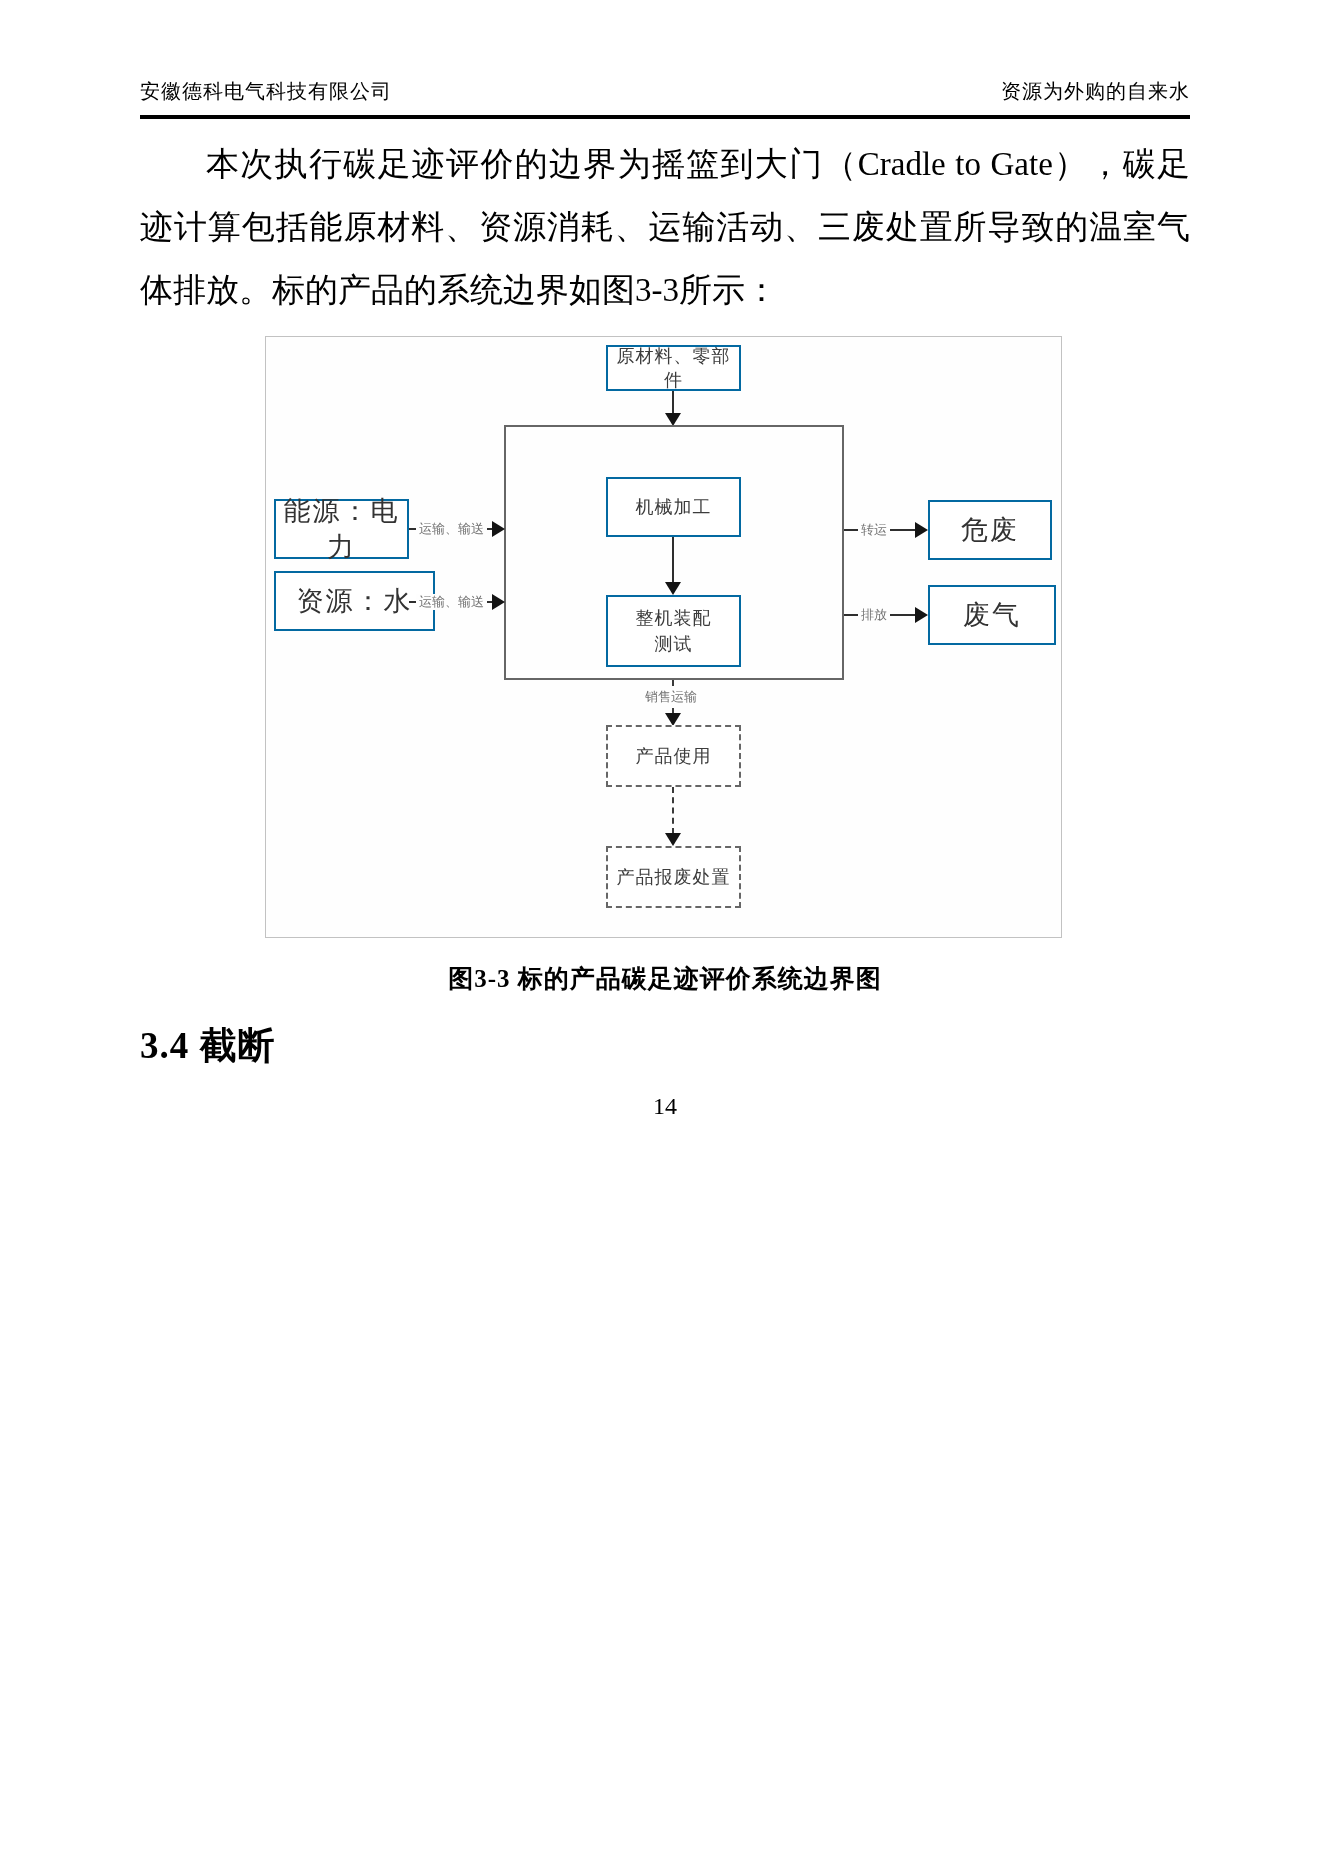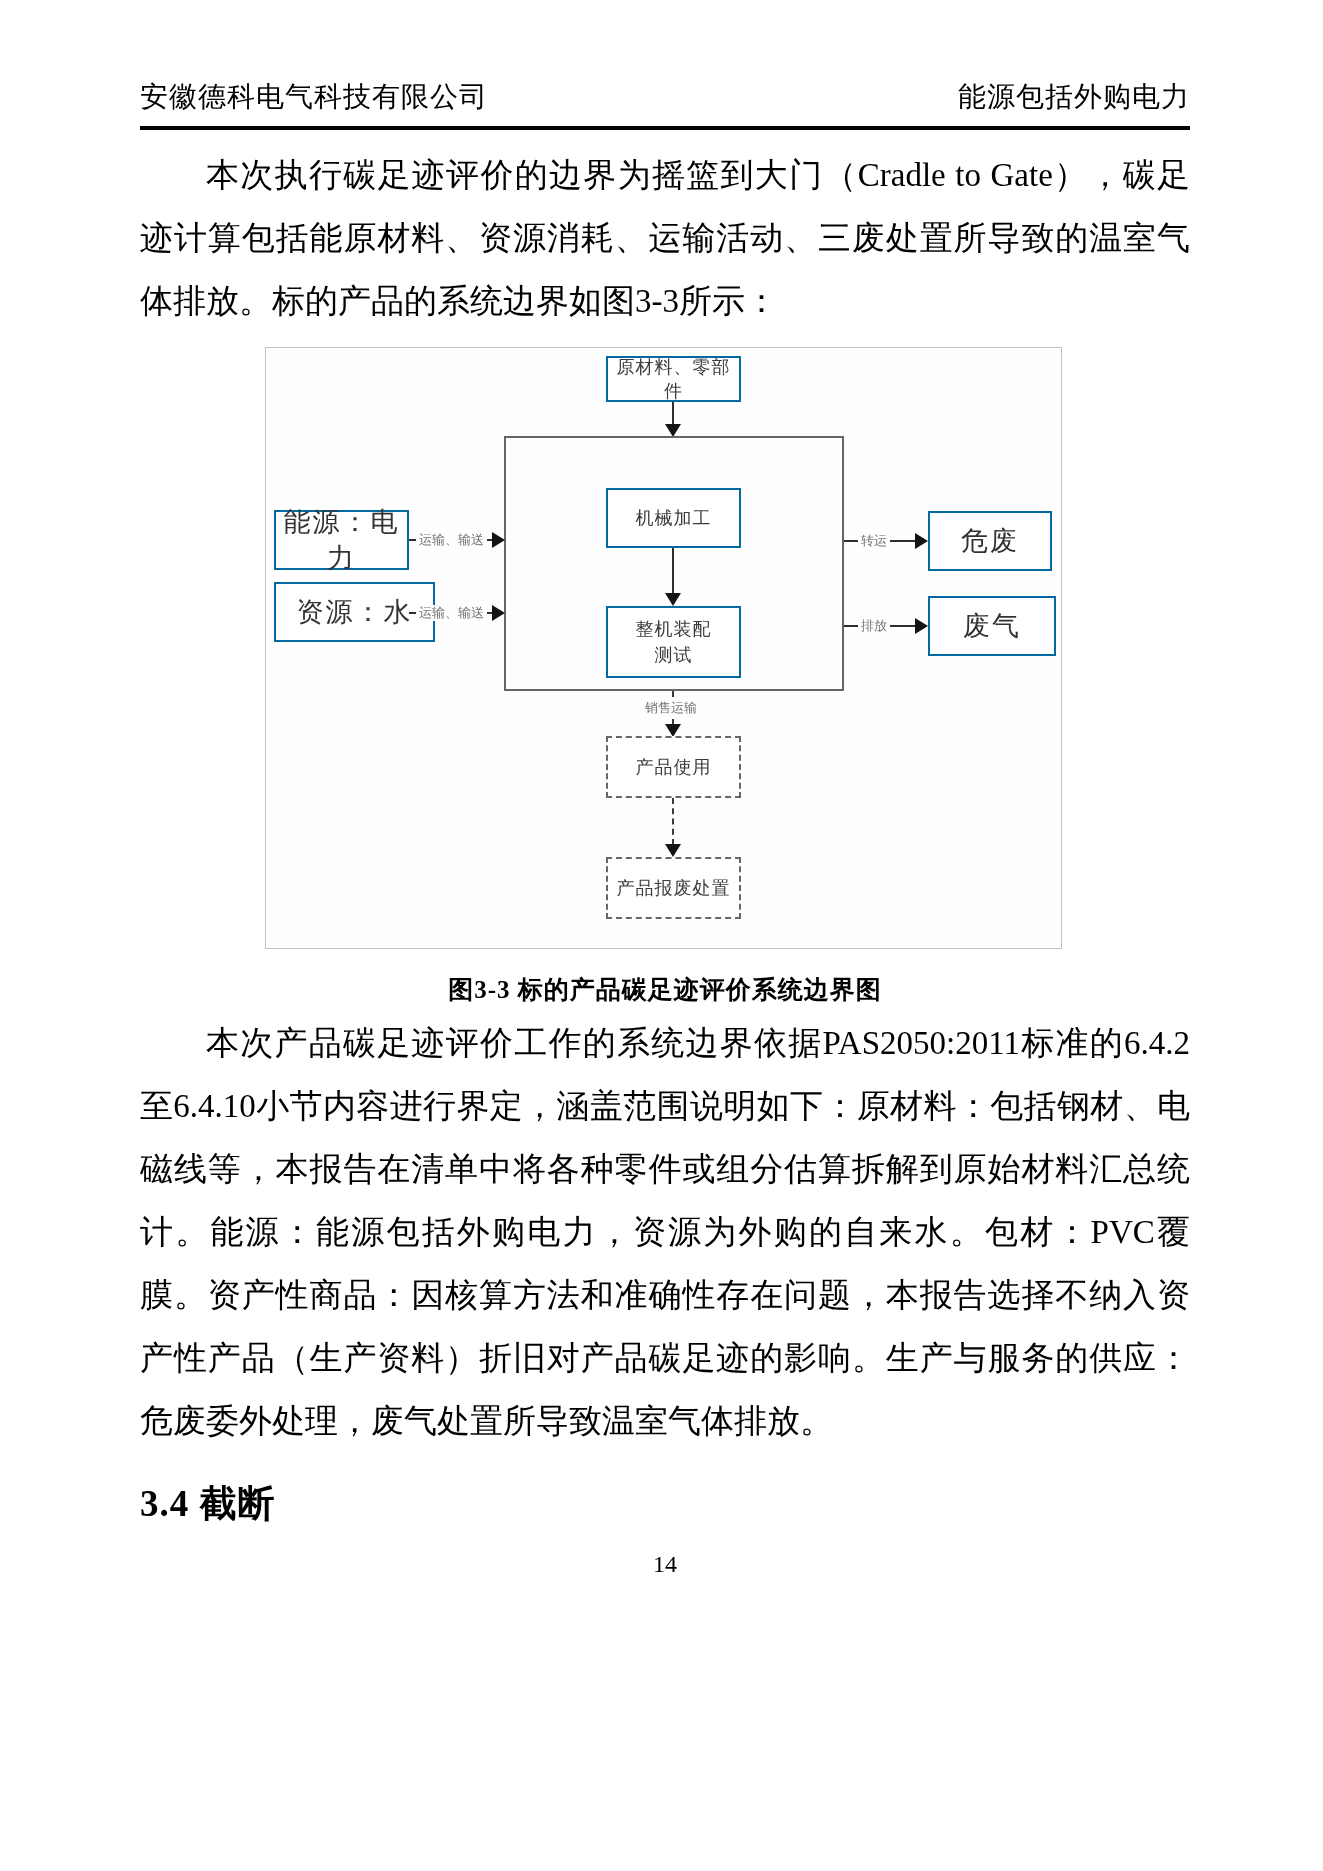--- a/index.html
+++ b/index.html
@@ -7,21 +7,21 @@
     width:1323px;height:1871px;
     background:#ffffff;
     font-family:"Liberation Serif","DejaVu Serif",serif;
     color:#000;
     overflow:hidden;
   }
   .page{padding:78px 133px 0 140px;box-sizing:border-box;}
   
   .hdr{
     display:flex;justify-content:space-between;align-items:flex-end;
-    font-size:28px;letter-spacing:1px;
+    font-size:20px;letter-spacing:1px;
     border-bottom:4px solid #000;padding-bottom:10px;
   }
   
   .para{
     font-size:33px;line-height:63px;
     text-align:justify;text-indent:2em;
     margin:14px 0 0 0;
   }
   .para.tight{margin-top:6px;}
   
@@ -65,21 +65,21 @@
     text-align:center;font-size:24px;margin-top:22px;
   }
 </style>
 </head>
 <body>
 
 <div class="page">
 
   <div class="hdr">
     <span>安徽德科电气科技有限公司</span>
-    <span>能源包括外购电力</span>
+    <span>资源为外购的自来水</span>
   </div>
 
   <p class="para">本次执行碳足迹评价的边界为摇篮到大门（Cradle to Gate），碳足迹计算包括能原材料、资源消耗、运输活动、三废处置所导致的温室气体排放。标的产品的系统边界如图3-3所示：</p>
 
   <div class="diagram">
 
     <div class="dbox small" style="left:340px;top:8px;width:135px;height:46px;">
       <span>原材料、零部件</span>
     </div>
 
@@ -138,20 +138,19 @@
     <div class="vdash" style="left:406px;top:450px;height:47px;"></div>
     <div class="arr-d" style="left:399px;top:496px;"></div>
 
     <div class="dbox small dashed" style="left:340px;top:509px;width:135px;height:62px;">
       <span>产品报废处置</span>
     </div>
   </div>
 
   <div class="fig-caption">图3-3 标的产品碳足迹评价系统边界图</div>
 
-  <p class="para tight">本次产品碳足迹评价工作的系统边界依据PAS2050:2011标准的6.4.2至6.4.10小节内容进行界定，涵盖范围说明如下：原材料：包括钢材、电磁线等，本报告在清单中将各种零件或组分估算拆解到原始材料汇总统计。能源：能源包括外购电力，资源为外购的自来水。包材：PVC覆膜。资产性商品：因核算方法和准确性存在问题，本报告选择不纳入资产性产品（生产资料）折旧对产品碳足迹的影响。生产与服务的供应：危废委外处理，废气处置所导致温室气体排放。</p>
 
   <h2 class="sec-head">3.4 截断</h2>
 
 
   <div class="page-num">14</div>
 
 </div>
 
 </body></html>

